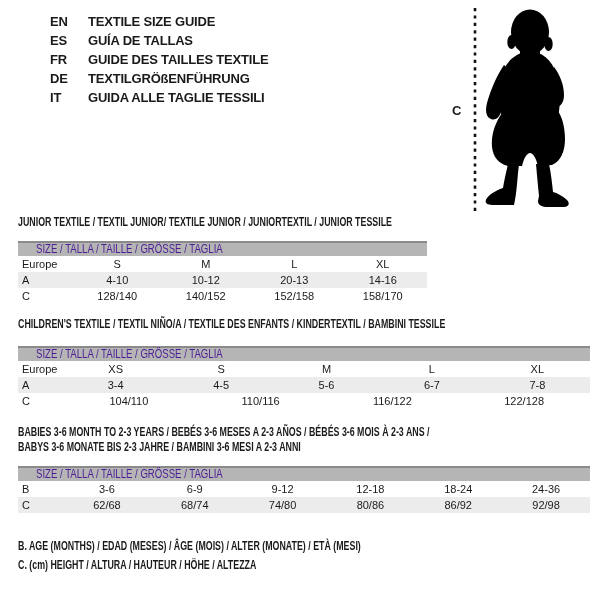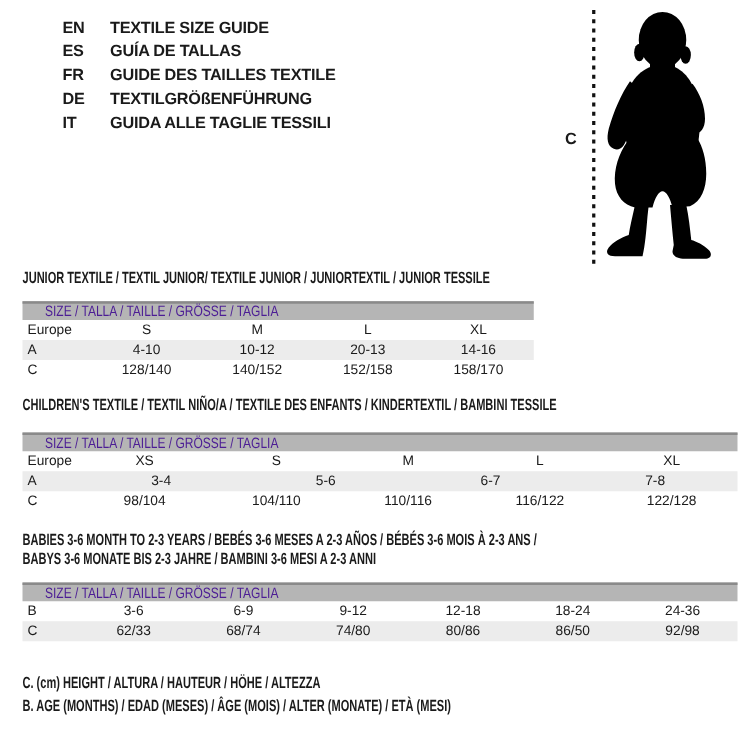--- a/index.html
+++ b/index.html
@@ -104,27 +104,27 @@
           <span class="lbl" style="width: 45px;">Europe</span>
           <span class="cell">XS</span>
           <span class="cell">S</span>
           <span class="cell">M</span>
           <span class="cell">L</span>
           <span class="cell">XL</span>
         </div>
         <div class="row shaded">
           <span class="lbl" style="width: 45px;">A</span>
           <span class="cell">3-4</span>
+          <span class="cell">4-5</span>
           <span class="cell">5-6</span>
           <span class="cell">6-7</span>
           <span class="cell">7-8</span>
         </div>
         <div class="row">
           <span class="lbl" style="width: 45px;">C</span>
-          <span class="cell">98/104</span>
           <span class="cell">104/110</span>
           <span class="cell">110/116</span>
           <span class="cell">116/122</span>
           <span class="cell">122/128</span>
         </div>
       </div>
       <div class="sec-title" style="top: 424px;">
         <div class="line"><span class="cond">BABIES 3-6 MONTH TO 2-3 YEARS / BEBÉS 3-6 MESES A 2-3 AÑOS / BÉBÉS 3-6 MOIS À 2-3 ANS /</span></div>
         <div class="line"><span class="cond">BABYS 3-6 MONATE BIS 2-3 JAHRE / BAMBINI 3-6 MESI A 2-3 ANNI</span></div>
       </div>
@@ -134,28 +134,28 @@
           <span class="lbl" style="width: 45px;">B</span>
           <span class="cell">3-6</span>
           <span class="cell">6-9</span>
           <span class="cell">9-12</span>
           <span class="cell">12-18</span>
           <span class="cell">18-24</span>
           <span class="cell">24-36</span>
         </div>
         <div class="row shaded">
           <span class="lbl" style="width: 45px;">C</span>
-          <span class="cell">62/33</span>
+          <span class="cell">62/68</span>
           <span class="cell">68/74</span>
           <span class="cell">74/80</span>
           <span class="cell">80/86</span>
-          <span class="cell">86/50</span>
+          <span class="cell">86/92</span>
           <span class="cell">92/98</span>
         </div>
       </div>
     </div>
 
   <div id="footnotes">
+      <div class="footnote-line"><span class="cond">B. AGE (MONTHS) / EDAD (MESES) / ÂGE (MOIS) / ALTER (MONATE) / ETÀ (MESI)</span></div>
       <div class="footnote-line"><span class="cond">C. (cm) HEIGHT / ALTURA / HAUTEUR / HÖHE / ALTEZZA</span></div>
-      <div class="footnote-line"><span class="cond">B. AGE (MONTHS) / EDAD (MESES) / ÂGE (MOIS) / ALTER (MONATE) / ETÀ (MESI)</span></div>
     </div>
 
 </div>
 
 </body></html>

